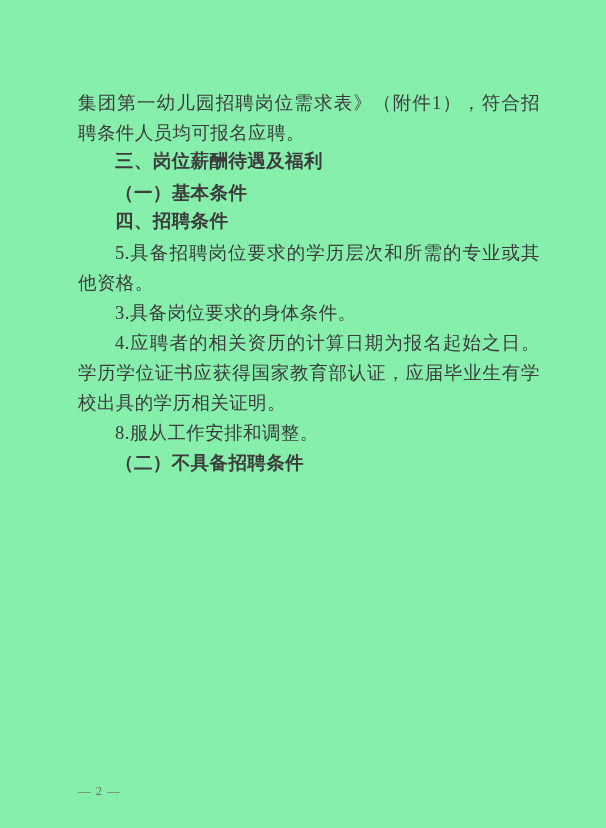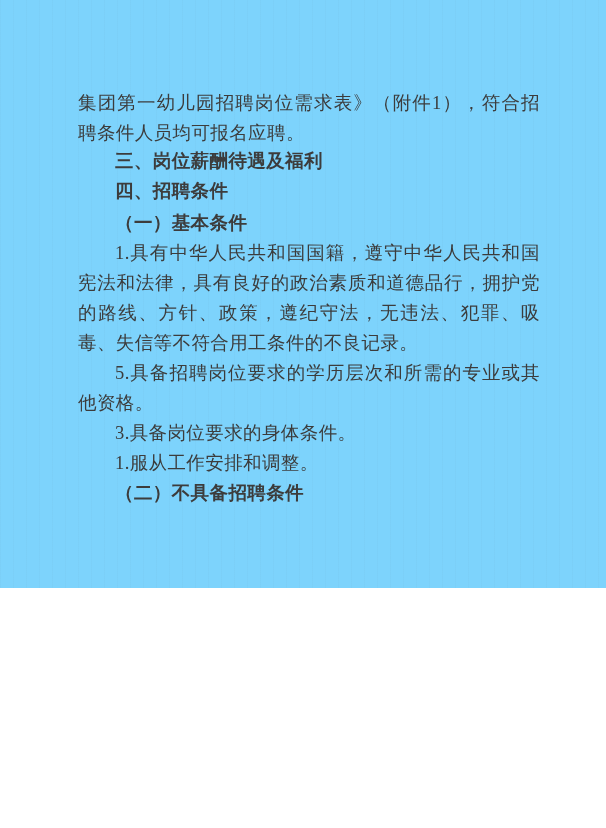--- a/index.html
+++ b/index.html
@@ -3,22 +3,22 @@
 <meta charset="utf-8">
 <style>
   html, body {
     margin: 0;
     padding: 0;
     background: #ffffff;
   }
   .page {
     position: relative;
     width: 606px;
-    height: 588px;
-    background: #7dd3fc;
+    height: 828px;
+    background: #86efac;
     overflow: hidden;
     font-family: "Liberation Serif", serif;
   }
   
   .page::before {
     content: "";
     position: absolute;
     inset: 0;
     background: repeating-linear-gradient(
       90deg,
@@ -69,32 +69,32 @@
 <body>
 
 <div class="page">
 
   <div class="content">
     <p>集团第一幼儿园招聘岗位需求表》（附件1），符合招聘条件人员均可报名应聘。</p>
 
     <p class="indent heading">三、岗位薪酬待遇及福利</p>
 
 
+    <p class="indent subheading">（一）基本条件</p>
+
     <p class="indent heading">四、招聘条件</p>
 
-    <p class="indent subheading">（一）基本条件</p>
-
-    <p class="indent">1.具有中华人民共和国国籍，遵守中华人民共和国宪法和法律，具有良好的政治素质和道德品行，拥护党的路线、方针、政策，遵纪守法，无违法、犯罪、吸毒、失信等不符合用工条件的不良记录。</p>
 
     <p class="indent">5.具备招聘岗位要求的学历层次和所需的专业或其他资格。</p>
 
     <p class="indent">3.具备岗位要求的身体条件。</p>
 
+    <p class="indent">4.应聘者的相关资历的计算日期为报名起始之日。学历学位证书应获得国家教育部认证，应届毕业生有学校出具的学历相关证明。</p>
 
-    <p class="indent">1.服从工作安排和调整。</p>
+    <p class="indent">8.服从工作安排和调整。</p>
 
 
     <p class="indent subheading">（二）不具备招聘条件</p>
   </div>
 
   <div class="page-number">— 2 —</div>
 
 </div>
 
 </body></html>

